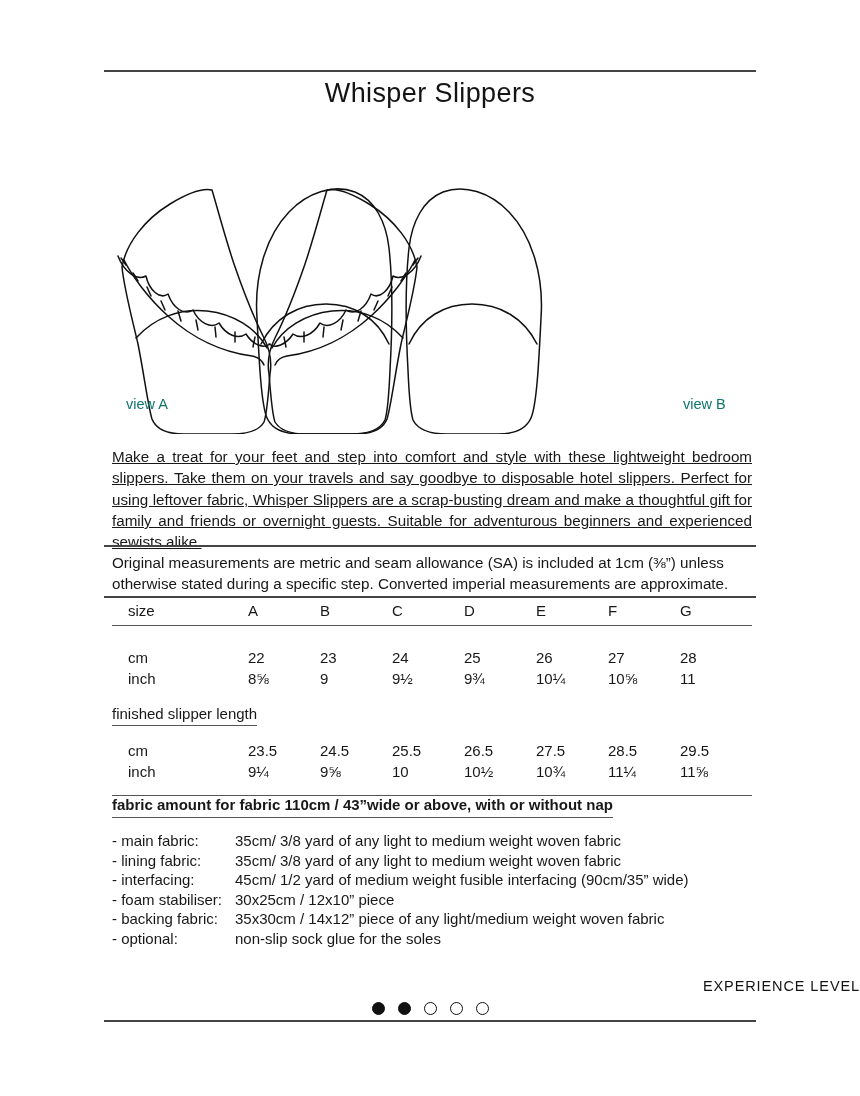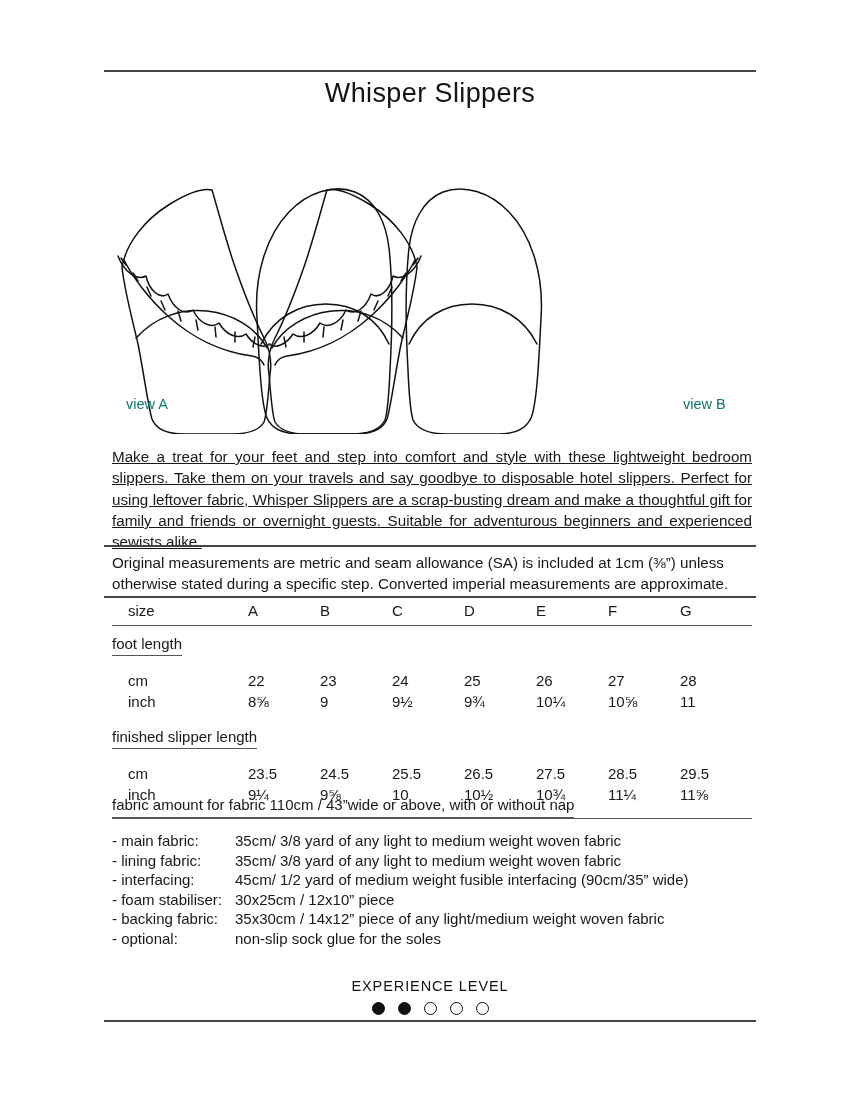--- a/index.html
+++ b/index.html
@@ -139,36 +139,37 @@
     left: 112px;
     top: 796px;
     width: 646px;
     font-size: 15px;
     color: #181818;
   }
   .fabric-head span {
     display: inline-block;
     border-bottom: 1.2px solid #555;
     padding-bottom: 4px;
+    font-weight: bold;
   }
   .frow {
     position: relative;
     height: 19.5px;
     white-space: nowrap;
   }
   .fname { position: absolute; left: 0; top: 0; }
   .fval  { position: absolute; left: 123px; top: 0; }
 
   
   .exp {
     position: absolute;
     left: 0;
     top: 978px;
     width: 860px;
-    text-align: center;
+    text-align: right;
   }
   .exp-title {
     font-size: 14.5px;
     letter-spacing: 0.9px;
     color: #141414;
   }
   .dots {
     margin-top: 8px;
     display: flex;
     justify-content: center;
@@ -271,23 +272,20 @@
       <span class="tcell c2">C</span>
       <span class="tcell c3">D</span>
       <span class="tcell c4">E</span>
       <span class="tcell c5">F</span>
       <span class="tcell c6">G</span>
     </div>
 
     <div class="hdr-rule"></div>
     <div class="gap-sm"></div>
 
-    <div class="section-head">
-      <span>foot length</span>
-    </div>
     <div class="gap-md"></div>
 
     <div class="trow">
       <span class="tlabel">cm</span>
       <span class="tcell c0">22</span>
       <span class="tcell c1">23</span>
       <span class="tcell c2">24</span>
       <span class="tcell c3">25</span>
       <span class="tcell c4">26</span>
       <span class="tcell c5">27</span>

